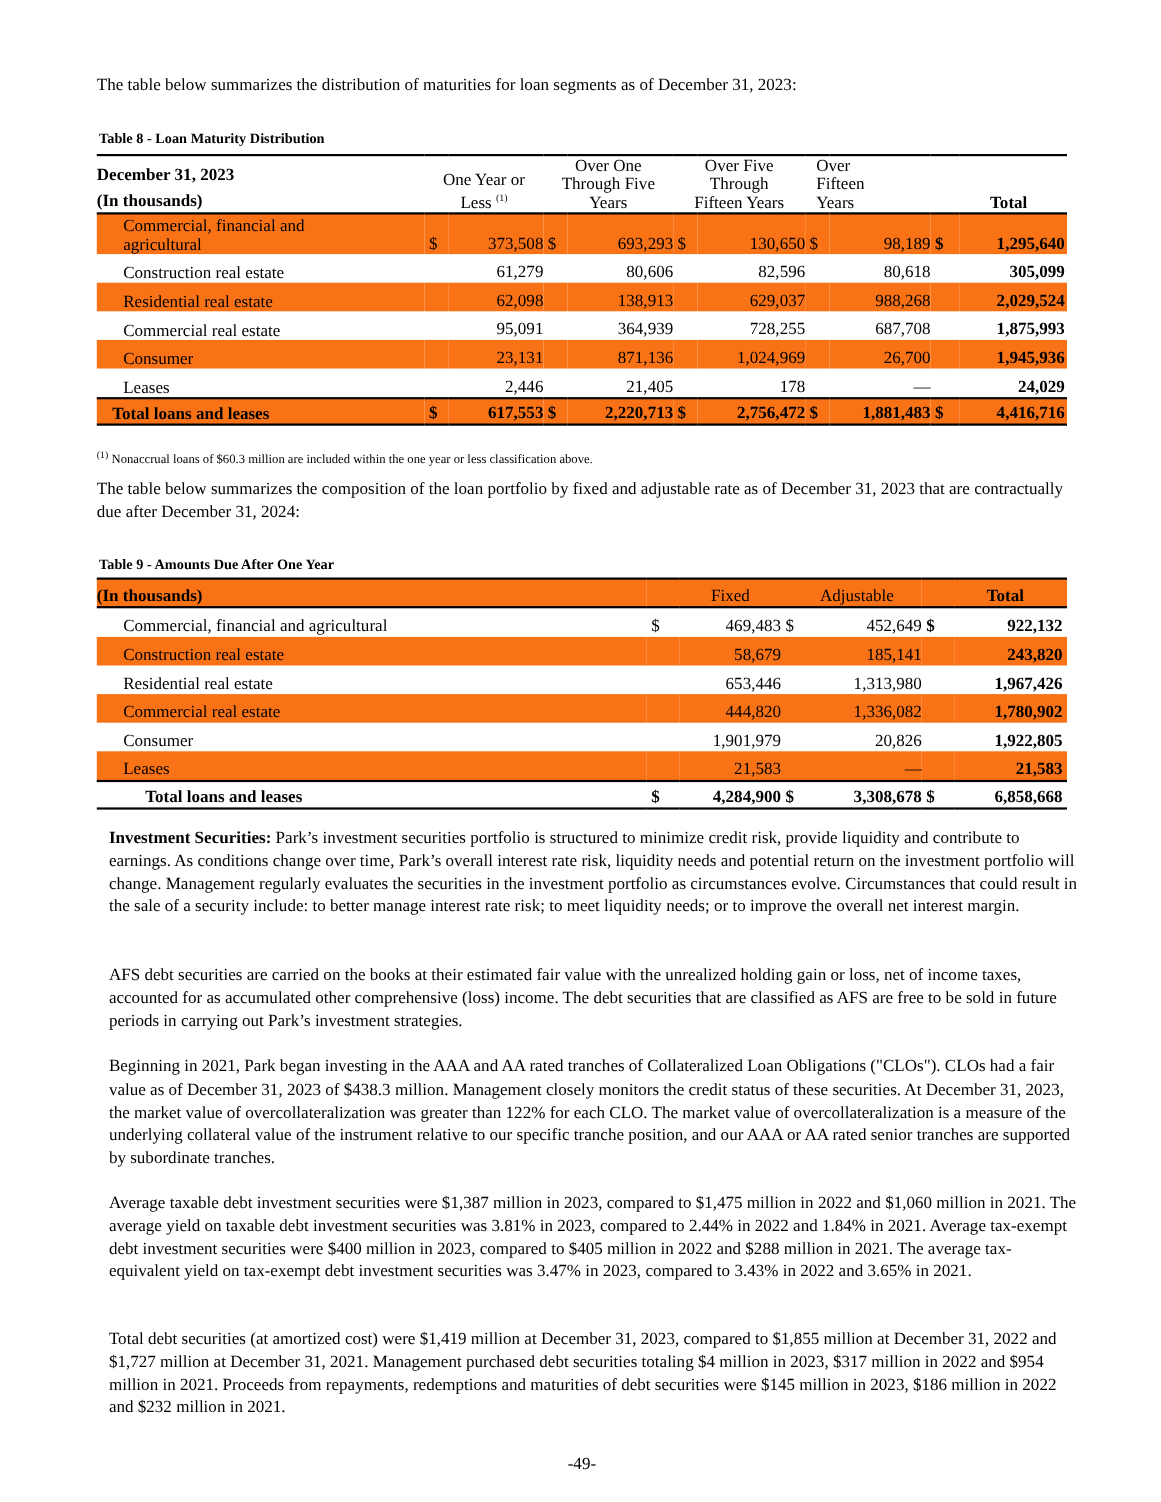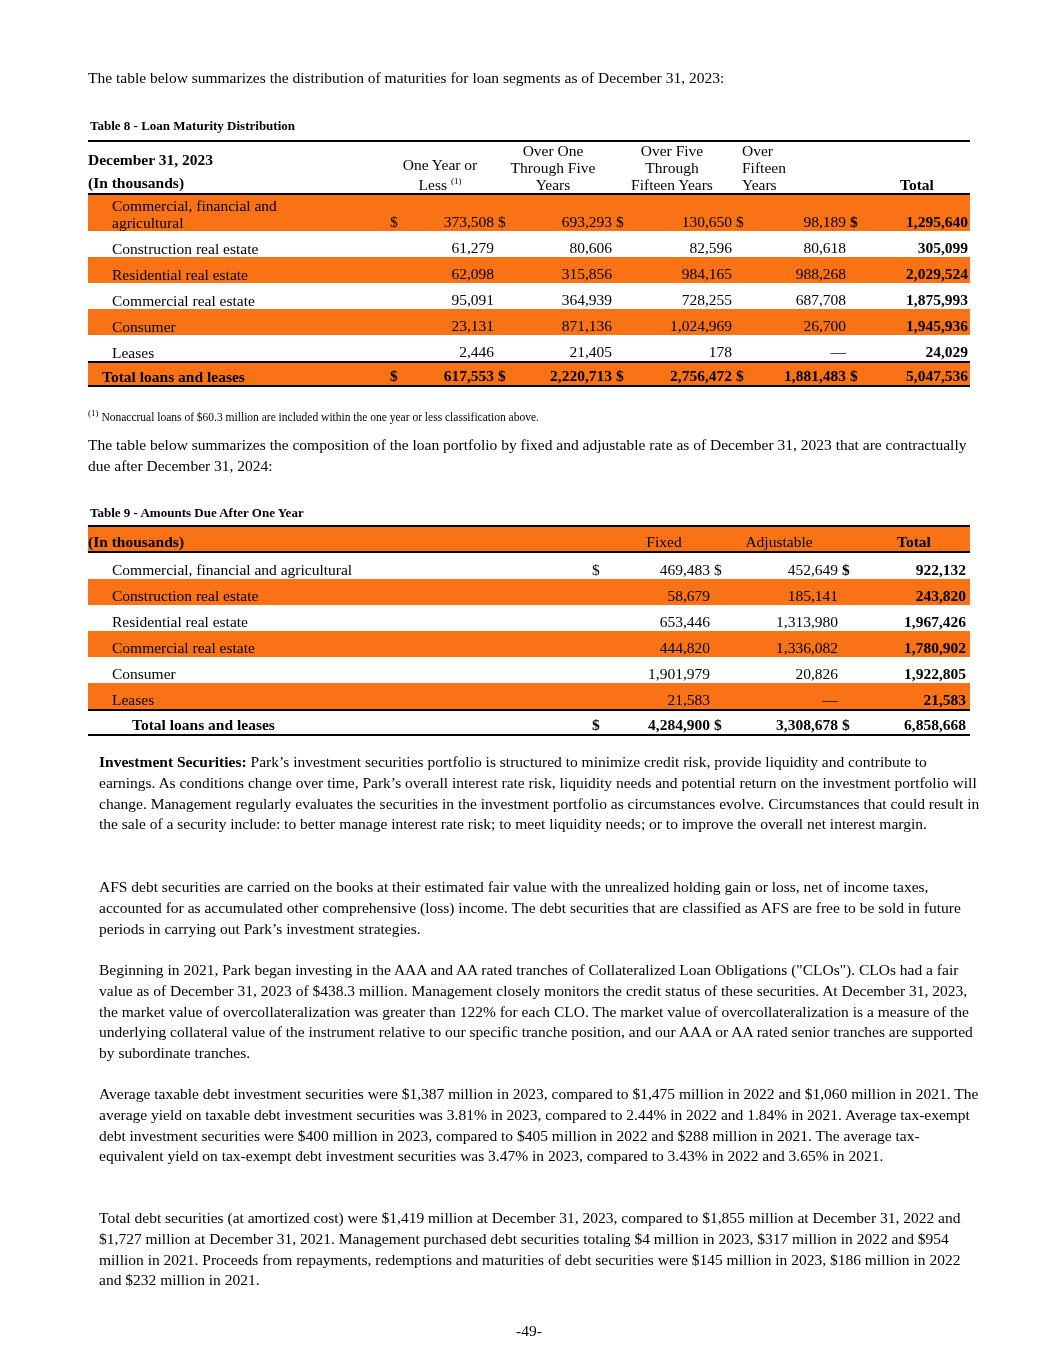--- a/index.html
+++ b/index.html
@@ -135,23 +135,23 @@
           <td class="dol b"></td>
           <td class="num b" style="padding-right: 2px;">305,099</td>
         </tr>
         <tr class="green">
           <td class="rowlab">
             <div>Residential real estate</div>
           </td>
           <td class="dol"></td>
           <td class="num">62,098</td>
           <td class="dol"></td>
-          <td class="num">315,856</td>
-          <td class="dol"></td>
-          <td class="num">984,165</td>
+          <td class="num">138,913</td>
+          <td class="dol"></td>
+          <td class="num">629,037</td>
           <td class="dol"></td>
           <td class="num">988,268</td>
           <td class="dol b"></td>
           <td class="num b" style="padding-right: 2px;">2,029,524</td>
         </tr>
         <tr>
           <td class="rowlab">
             <div>Commercial real estate</div>
           </td>
           <td class="dol"></td>
@@ -199,21 +199,21 @@
           <td class="rowlab">Total loans and leases</td>
           <td class="dol">$</td>
           <td class="num">617,553</td>
           <td class="dol">$</td>
           <td class="num">2,220,713</td>
           <td class="dol">$</td>
           <td class="num">2,756,472</td>
           <td class="dol">$</td>
           <td class="num">1,881,483</td>
           <td class="dol">$</td>
-          <td class="num" style="padding-right: 2px;">5,047,536</td>
+          <td class="num" style="padding-right: 2px;">4,416,716</td>
         </tr>
       </tbody>
   </table>
 
   <p class="footnote"><sup>(1)</sup> <span>Nonaccrual loans of $60.3 million are included within the one year or less classification above.</span></p>
 
   <p class="intro2">The table below summarizes the composition of the loan portfolio by fixed and adjustable rate as of December 31, 2023 that are contractually due after December 31, 2024:</p>
 
   <div class="t-title" style="top:505px;">Table 9 - Amounts Due After One Year</div>
 

